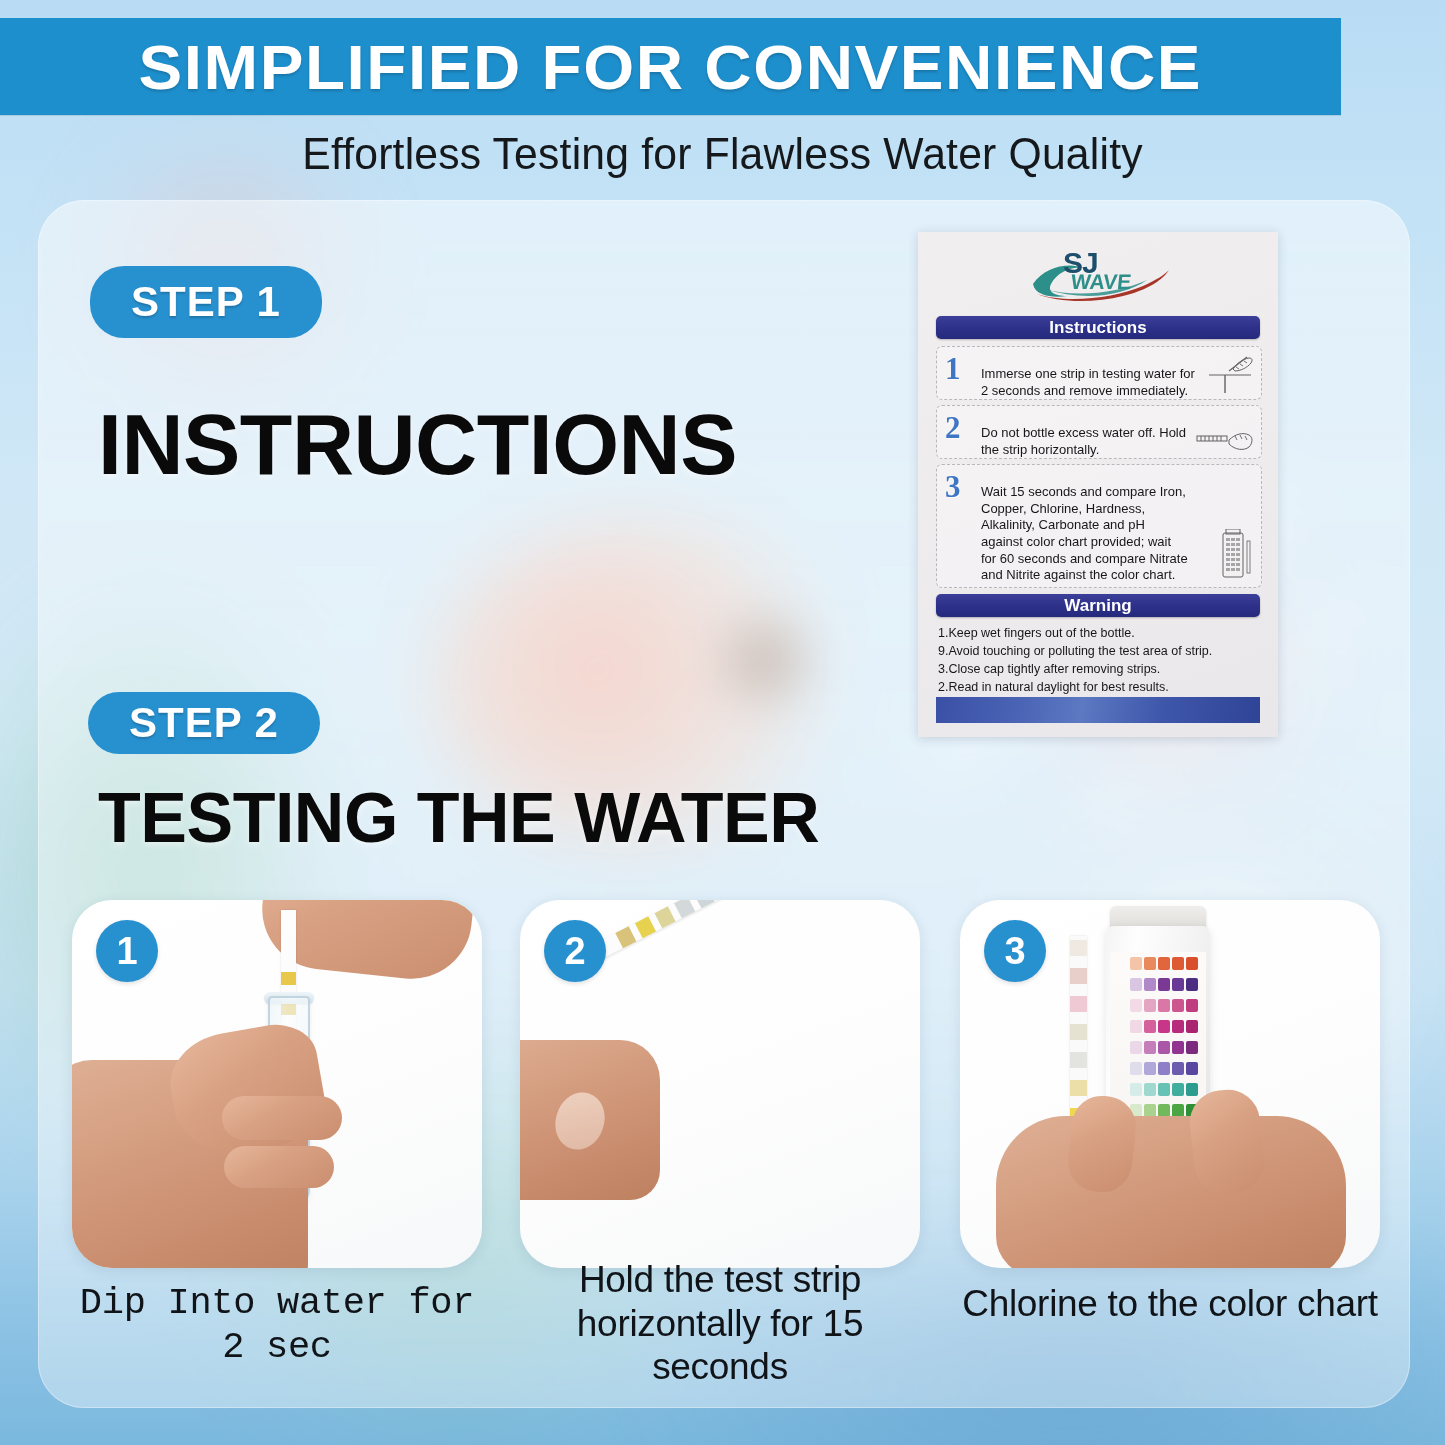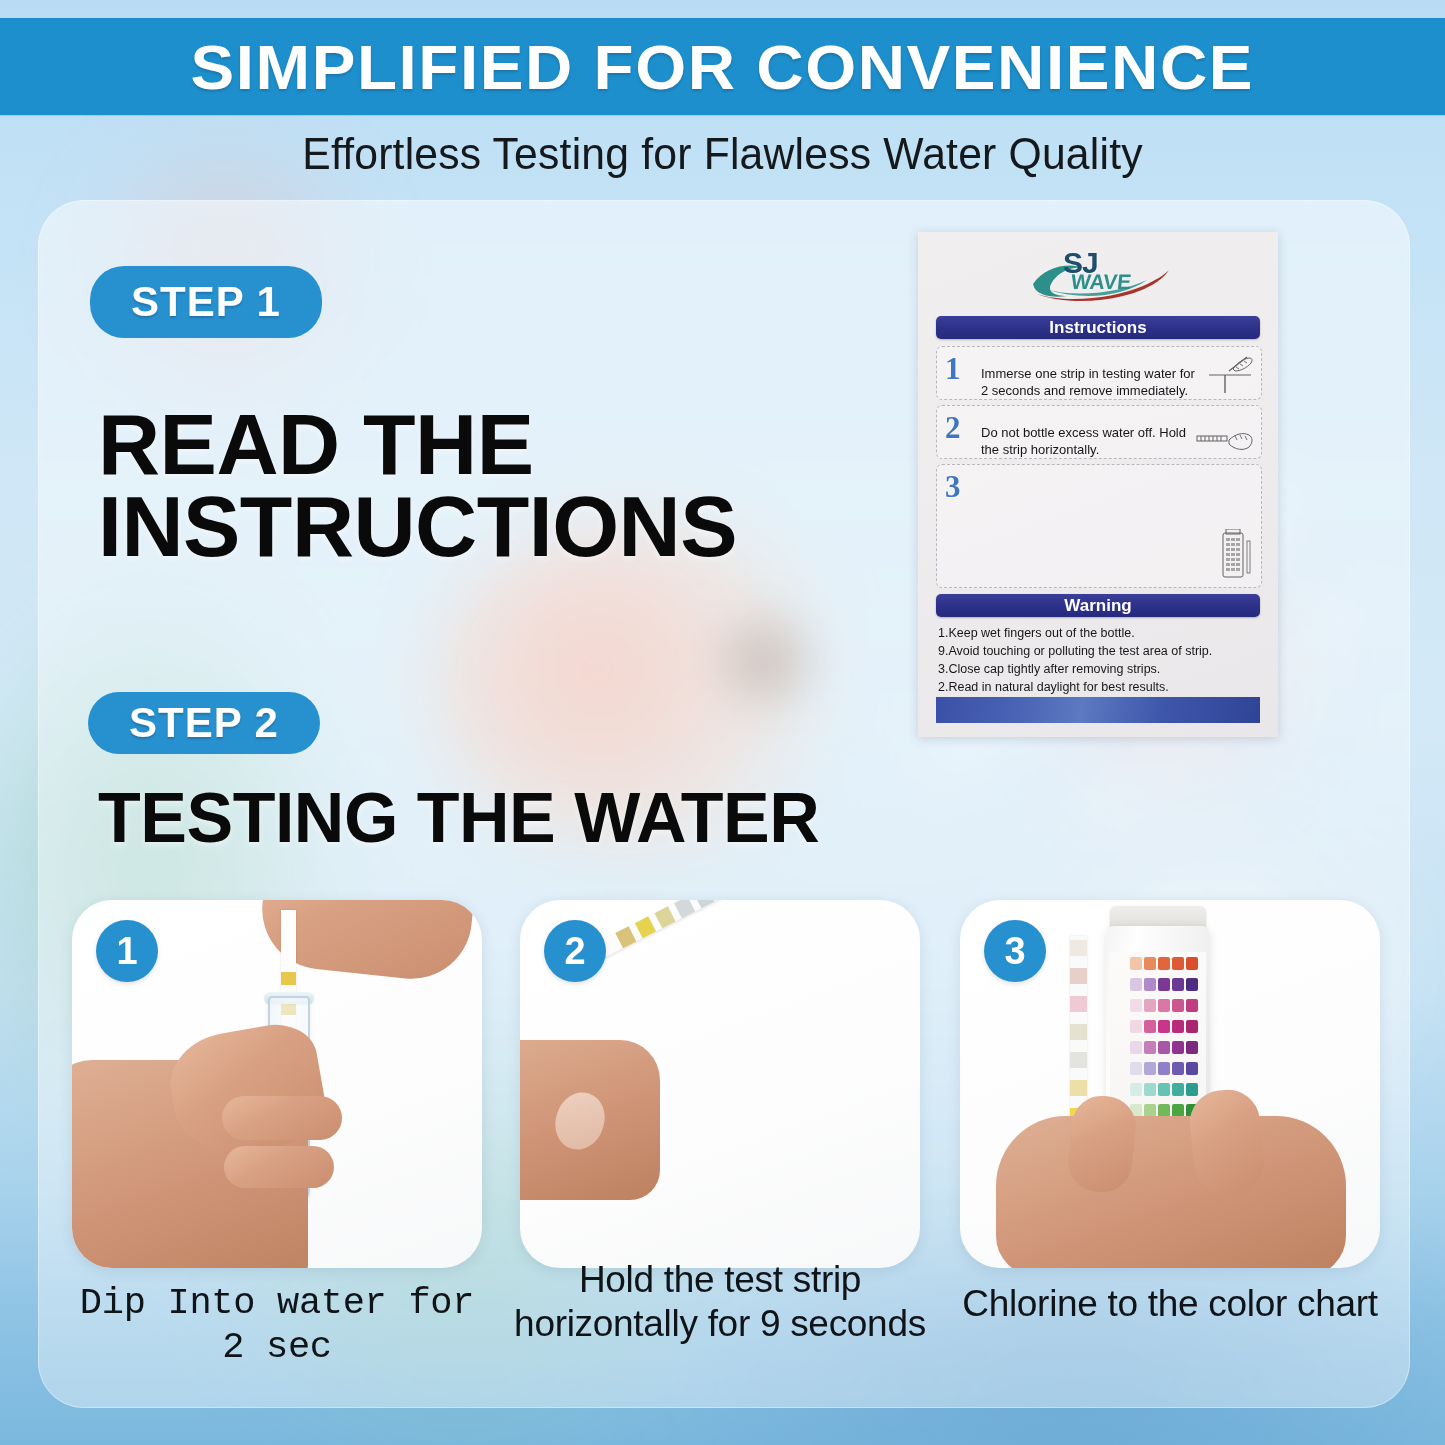--- a/index.html
+++ b/index.html
@@ -13,21 +13,21 @@
   #bg{position:absolute;inset:0;overflow:hidden;}
   .bgbase{position:absolute;inset:0;
     background:
       linear-gradient(180deg,#b9dcf4 0%,#c3e2f6 14%,#cfe7f6 33%,#d3e9f7 50%,#c6e2f4 68%,#a8d2ec 82%,#8cc2e4 92%,#7bb8de 100%);}
   .blob{position:absolute;border-radius:50%;filter:blur(46px);opacity:.85;}
   .blob2{position:absolute;border-radius:50%;filter:blur(70px);}
   .streak{position:absolute;filter:blur(26px);opacity:.55;}
 
   
   #headerband{
-    position:absolute;left:0;top:18px;width:1445px;height:97px;
+    position:absolute;left:0;top:18px;width:1341px;height:97px;
     background:#1e8fcd;display:flex;align-items:center;justify-content:center;
     box-shadow:0 1px 0 rgba(0,0,0,.10);
   }
   #headerband .htxt{
     color:#ffffff;font-weight:bold;font-size:63px;letter-spacing:1.5px;
     font-family:"Liberation Sans", sans-serif;
     transform:scaleX(1.04);white-space:nowrap;
     text-shadow:0 2px 3px rgba(0,0,0,.18);
   }
   #subtitle{
@@ -234,21 +234,20 @@
 
 <div id="headerband">
   <div class="htxt">SIMPLIFIED FOR CONVENIENCE</div>
 </div>
 <div id="subtitle">Effortless Testing for Flawless Water Quality</div>
 
 <div id="glass"></div>
 
 <div class="step-pill" id="pill1">STEP 1</div>
 <div class="bigtitle" id="title1">
-  <span class="l1">READ THE</span>
   <span class="l2">INSTRUCTIONS</span>
 </div>
 
 <div id="leaflet">
 
   <div id="logo">
     <div class="logo-wrap">
       <svg width="150" height="58" viewBox="0 0 150 58" style="position:absolute;left:0;top:0;">
         <path d="M10,38 C22,20 46,16 62,22 C50,20 34,26 28,38 C24,46 32,50 44,50 C30,52 12,50 10,38 Z" fill="#2d8f8a"></path>
         <path d="M14,48 C44,58 92,52 120,40 C136,33 142,28 146,24 C140,34 124,44 100,50 C72,57 36,57 14,48 Z" fill="#a8352a"></path>
@@ -286,20 +285,21 @@
         <line x1="22" y1="8" x2="22" y2="13"></line>
           <line x1="26" y1="8" x2="26" y2="13"></line>
       </g>
       <path d="M34,12 c6,-6 14,-8 20,-5 4,2 4,8 0,12 -5,4 -14,3 -20,-3 z" fill="none" stroke="#4a4a4a" stroke-width="1"></path>
       <path d="M40,8 l2,4 M45,7 l2,4 M50,8 l2,4" stroke="#4a4a4a" stroke-width=".9"></path>
     </svg>
   </div>
 
   <div class="stepbox" id="sb3">
     <div class="sb-num">3</div>
+    <div class="sb-txt">Wait 15 seconds and compare Iron, Copper, Chlorine, Hardness, Alkalinity, Carbonate and pH against color chart provided; wait for 60 seconds and compare Nitrate and Nitrite against the color chart.</div>
     <svg class="sb-ico" style="top:64px;right:8px;" width="34" height="52" viewBox="0 0 34 52">
       <rect x="4" y="4" width="20" height="44" rx="2" fill="none" stroke="#4a4a4a" stroke-width="1"></rect>
       <rect x="7" y="0" width="14" height="5" fill="none" stroke="#4a4a4a" stroke-width="1"></rect>
       <g fill="#9a9a9a">
         <rect x="7" y="9" width="4" height="3"></rect>
           <rect x="12" y="9" width="4" height="3"></rect>
           <rect x="17" y="9" width="4" height="3"></rect>
         <rect x="7" y="14" width="4" height="3"></rect>
           <rect x="12" y="14" width="4" height="3"></rect>
           <rect x="17" y="14" width="4" height="3"></rect>
@@ -455,14 +455,14 @@
       <div class="cchip" style="background:#c21f59;"></div>
     </div>
   </div>
 
   <div class="palm skin2"></div>
   <div class="fingerL skin"></div>
   <div class="fingerR skin"></div>
 </div>
 
 <div class="caption" id="c1">Dip Into water for 2 sec</div>
-<div class="caption" id="c2">Hold the test strip horizontally for 9 seconds</div>
+<div class="caption" id="c2">Hold the test strip horizontally for 15 seconds</div>
 <div class="caption" id="c3">Chlorine to the color chart</div>
 
 </body></html>

